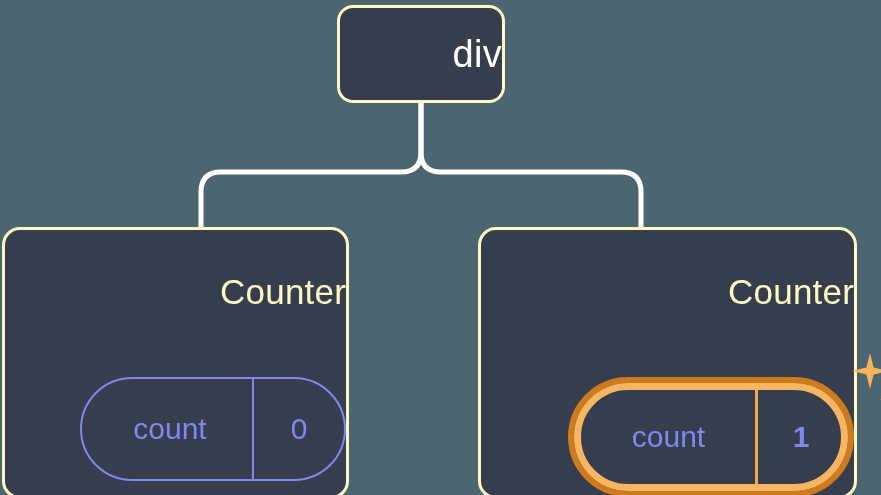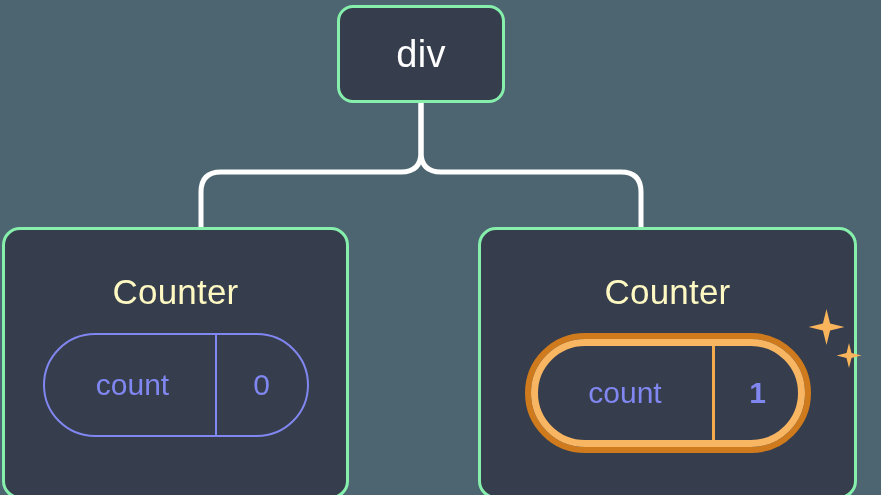--- a/index.html
+++ b/index.html
@@ -29,25 +29,25 @@
     height: 495px;
     z-index: 1;
   }
 
   
   .node {
     position: absolute;
     z-index: 2;
     box-sizing: border-box;
     background: #363d4c;
-    border: 3px solid #86efac;
+    border: 3px solid #fef9c3;
     border-radius: 16px;
     display: flex;
     flex-direction: column;
-    align-items: center;
+    align-items: flex-end;
   }
 
   
   #node-root {
     left: 337px;
     top: 5px;
     width: 168px;
     height: 98px;
     justify-content: center;
   }
@@ -76,21 +76,21 @@
   .node-child .node-title {
     font-size: 35px;
     color: #fef9c3;
     line-height: 1;
     letter-spacing: 0.2px;
   }
 
   
   .state-pill-wrap {
     position: relative;
-    margin-top: 24px;
+    margin-top: 68px;
     display: flex;
     align-items: center;
   }
   .state-pill {
     box-sizing: border-box;
     display: flex;
     align-items: stretch;
     border-radius: 999px;
     background: transparent;
   }

